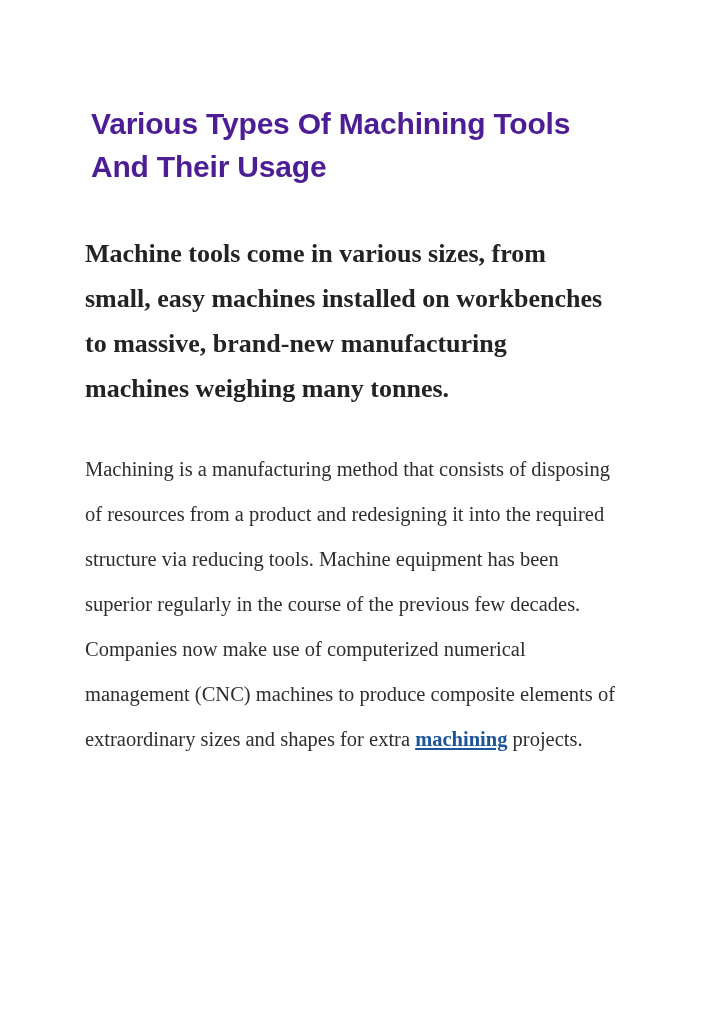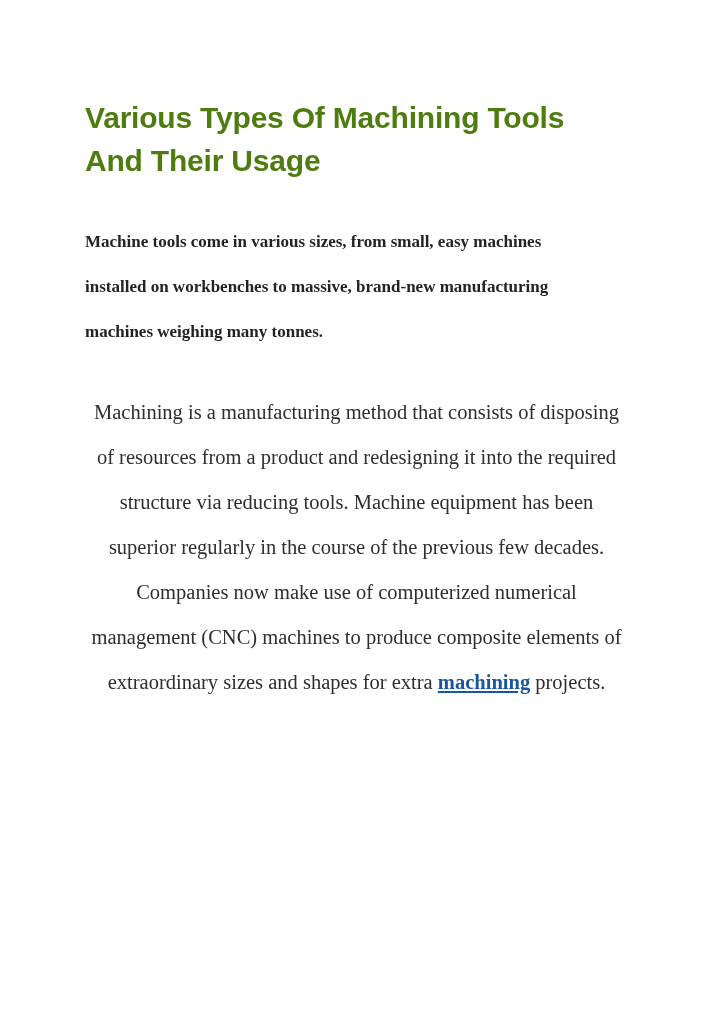--- a/index.html
+++ b/index.html
@@ -23,30 +23,30 @@
     background: #ffffff;
     box-sizing: border-box;
     padding: 96px 92px 0 85px;
   }
 
   .article-title {
     font-family: "Liberation Sans", "DejaVu Sans", sans-serif;
     font-weight: bold;
     font-size: 30px;
     line-height: 43px;
-    color: #4d7c0f;
+    color: #4c1d95;
     letter-spacing: -0.2px;
-    margin: 0;
+    margin: 6px;
     max-width: 545px;
   }
 
   .lead-paragraph {
     font-family: "Liberation Serif", "DejaVu Serif", serif;
     font-weight: bold;
-    font-size: 17px;
+    font-size: 26px;
     line-height: 45px;
     color: #232323;
     margin: 0;
     max-width: 520px;
     padding-top: 37px;
   }
 
   .callout-paragraph {
     font-family: "Liberation Serif", "DejaVu Serif", serif;
     font-weight: bold;
@@ -60,21 +60,20 @@
 
   .body-paragraph {
     font-family: "Liberation Serif", "DejaVu Serif", serif;
     font-weight: normal;
     font-size: 20.5px;
     line-height: 45px;
     color: #2e2e2e;
     margin: 0;
     padding-top: 36px;
     max-width: 545px;
-    text-align: center;
   }
 
   .link {
     color: #1a5699;
     text-decoration: underline;
     text-underline-offset: 2px;
     cursor: pointer;
   }
 
   .link-bold {

